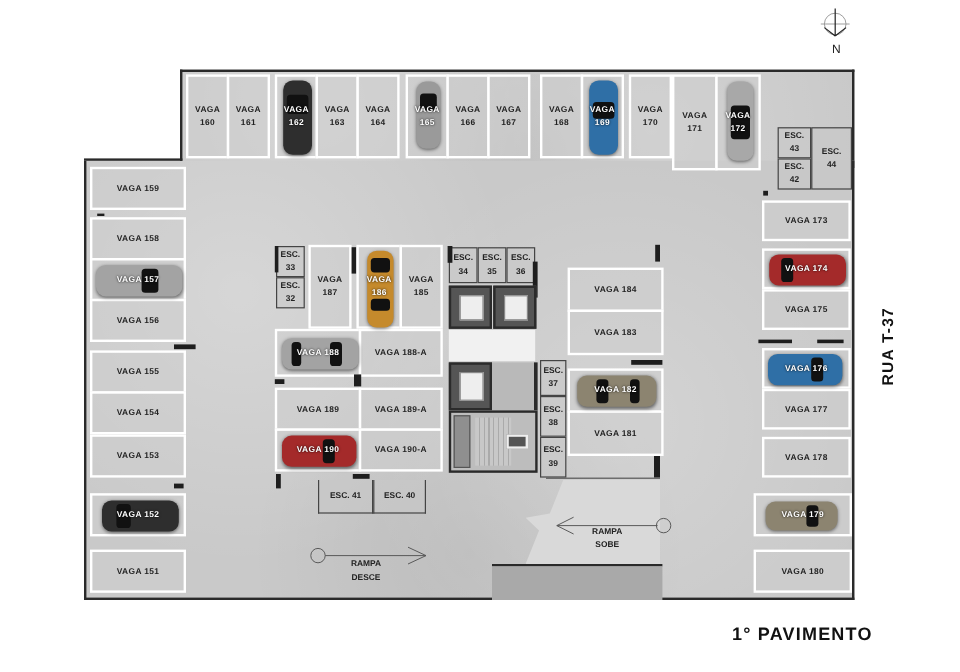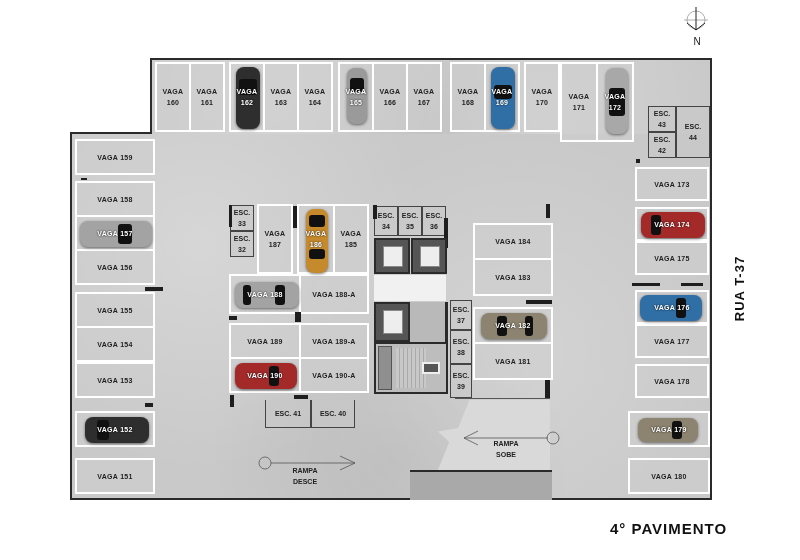--- a/index.html
+++ b/index.html
@@ -327,13 +327,13 @@
 <svg class="abs" style="left:460px;top:428px;" width="100" height="20" viewBox="0 0 100 20">
   <line x1="4" y1="10" x2="88" y2="10" stroke="#555" stroke-width="0.8"></line>
   <line x1="4" y1="10" x2="18" y2="3" stroke="#555" stroke-width="0.8"></line>
   <line x1="4" y1="10" x2="18" y2="17" stroke="#555" stroke-width="0.8"></line>
   <circle cx="93" cy="10" r="6" fill="none" stroke="#555" stroke-width="0.8"></circle>
 </svg>
 <div class="abs ramp-text" style="left:486px;top:438px;width:40px;">
   <span>RAMPA</span><br><span>SOBE</span>
 </div>
 
-<div class="abs title" style="left:610px;top:520px;width:130px;">4° PAVIMENTO</div>
+<div class="abs title" style="left:610px;top:520px;width:130px;">1° PAVIMENTO</div>
 
 </body></html>

